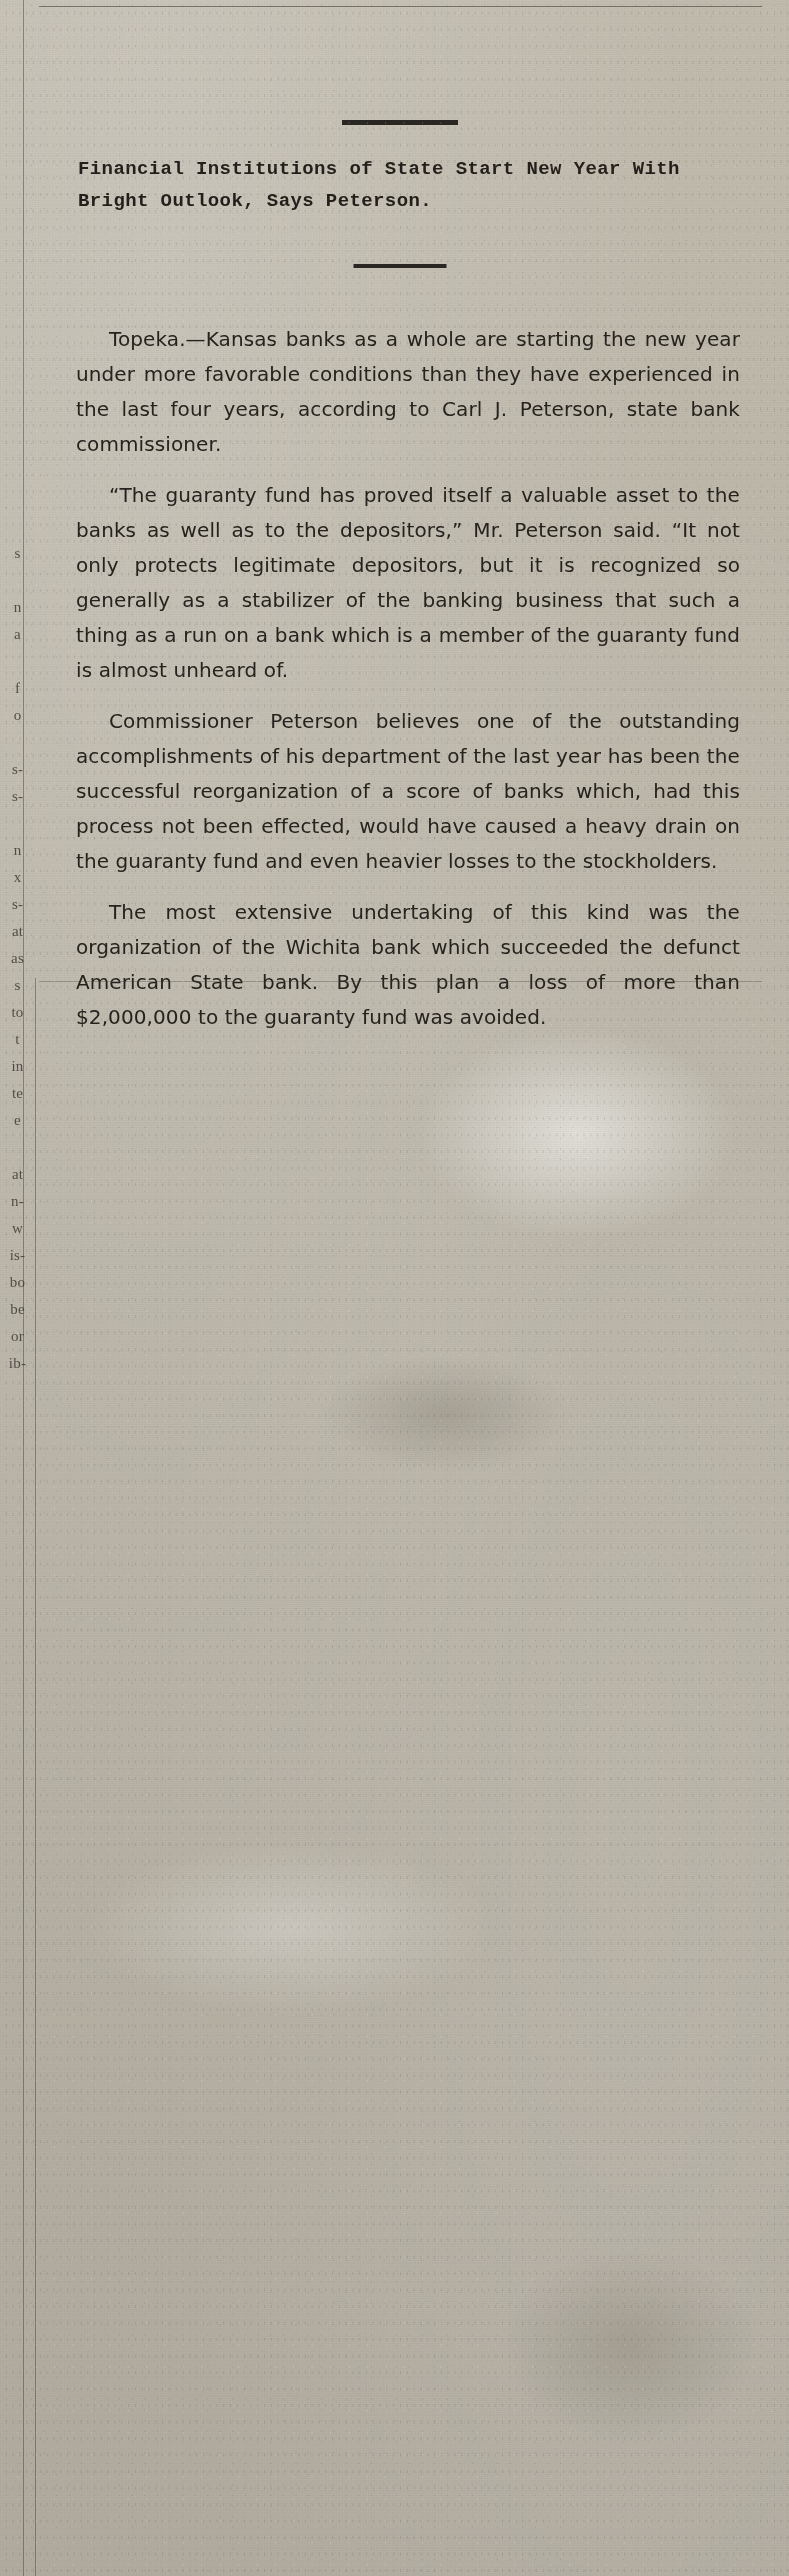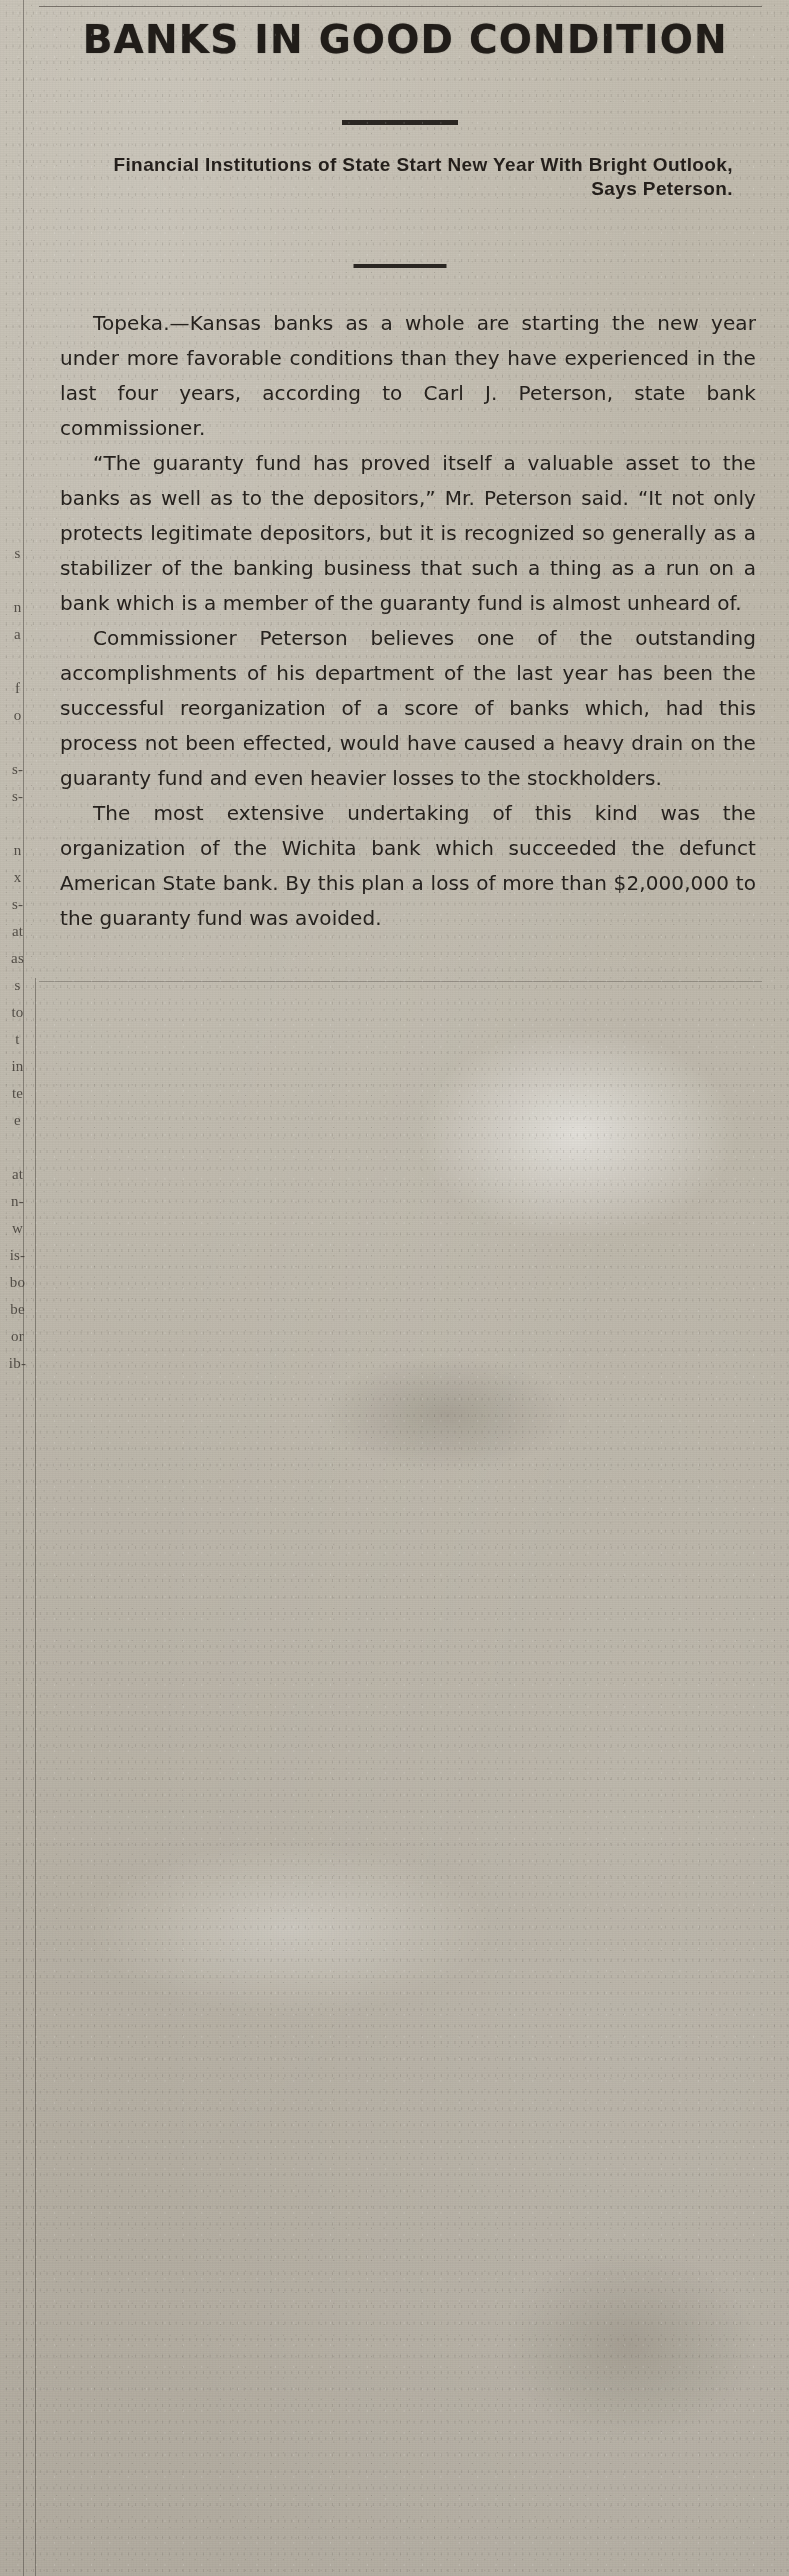--- a/index.html
+++ b/index.html
@@ -110,41 +110,41 @@
     background: #2a2622;
     left: 50%;
     transform: translateX(-50%);
     width: 116px;
   }
   .subhead {
     position: absolute;
     left: 39px;
     top: 153px;
     width: 655px;
-    text-align: right;
-    font-family: Liberation Sans, sans-serif;
+    text-align: left;
+    font-family: Liberation Mono, monospace;
     font-weight: bold;
     font-size: 19px;
-    line-height: 24px;
+    line-height: 32px;
     letter-spacing: 0.4px;
     color: #241f1b;
   }
   .body {
     position: absolute;
     left: 21px;
     top: 306px;
     width: 696px;
     font-family: "DejaVu Sans", sans-serif;
     font-size: 20px;
     line-height: 35px;
     color: #26221e;
     letter-spacing: 0.1px;
   }
   .body p {
-    margin: 0;
+    margin: 16px;
     text-indent: 33px;
     text-align: justify;
     text-justify: inter-word;
   }
 
   
   .blotch {
     position: absolute;
     pointer-events: none;
     border-radius: 50%;
@@ -216,21 +216,20 @@
     <div class="sl">ib-</div>
   </div>
 
   <div class="col-rule" style="left:23px;"></div>
   <div class="col-rule" style="left:35px; top:978px; bottom:0;"></div>
 
   <div id="article">
 
     <div class="rule-h" style="top:5.8px;"></div>
 
-    <div class="headline">BANKS IN GOOD CONDITION</div>
 
     <div class="hr-dash" style="top:120px; left:361px;"></div>
 
     <div class="subhead">Financial Institutions of State Start New Year With Bright Outlook, Says Peterson.</div>
 
     <div class="hr-dash" style="top:264px; left:361px; width:93px; height:3.9px;"></div>
 
     <div class="body">
       <p>Topeka.—Kansas banks as a whole are starting the new year under more favorable conditions than they have experienced in the last four years, according to Carl J. Peterson, state bank commissioner.</p>
       <p>“The guaranty fund has proved itself a valuable asset to the banks as well as to the depositors,” Mr. Peterson said. “It not only protects legitimate depositors, but it is recognized so generally as a stabilizer of the banking business that such a thing as a run on a bank which is a member of the guaranty fund is almost unheard of.</p>

